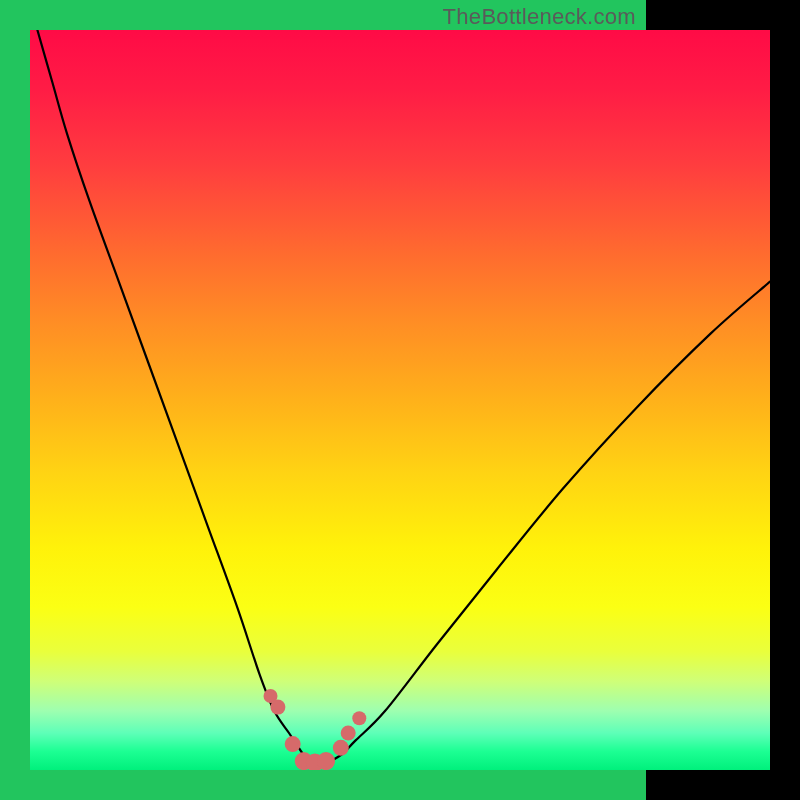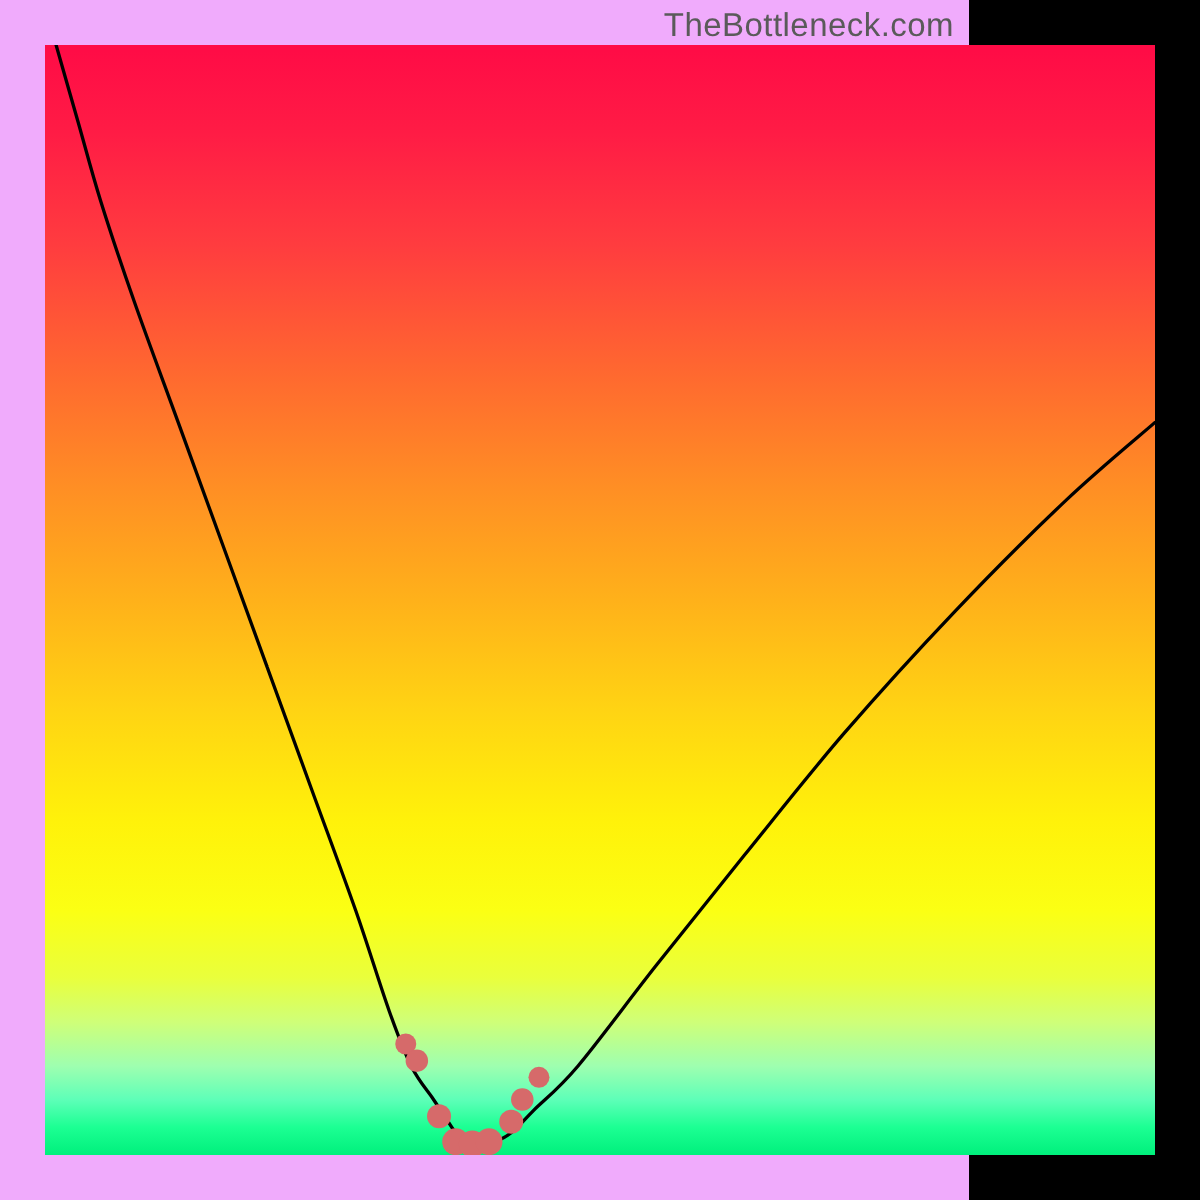--- a/index.html
+++ b/index.html
@@ -8,21 +8,21 @@
     width: 800px;
     height: 800px;
     overflow: hidden;
     background: #000;
     font-family: Arial, Helvetica, sans-serif;
   }
   .frame {
     position: relative;
     width: 646px;
     height: 800px;
-    background: #f0abfc;
+    background: #22c55e;
     text-align: center;
   }
   .plot {
     position: absolute;
     left: 30px;
     top: 30px;
     width: 740px;
     height: 740px;
     overflow: hidden;
   }

